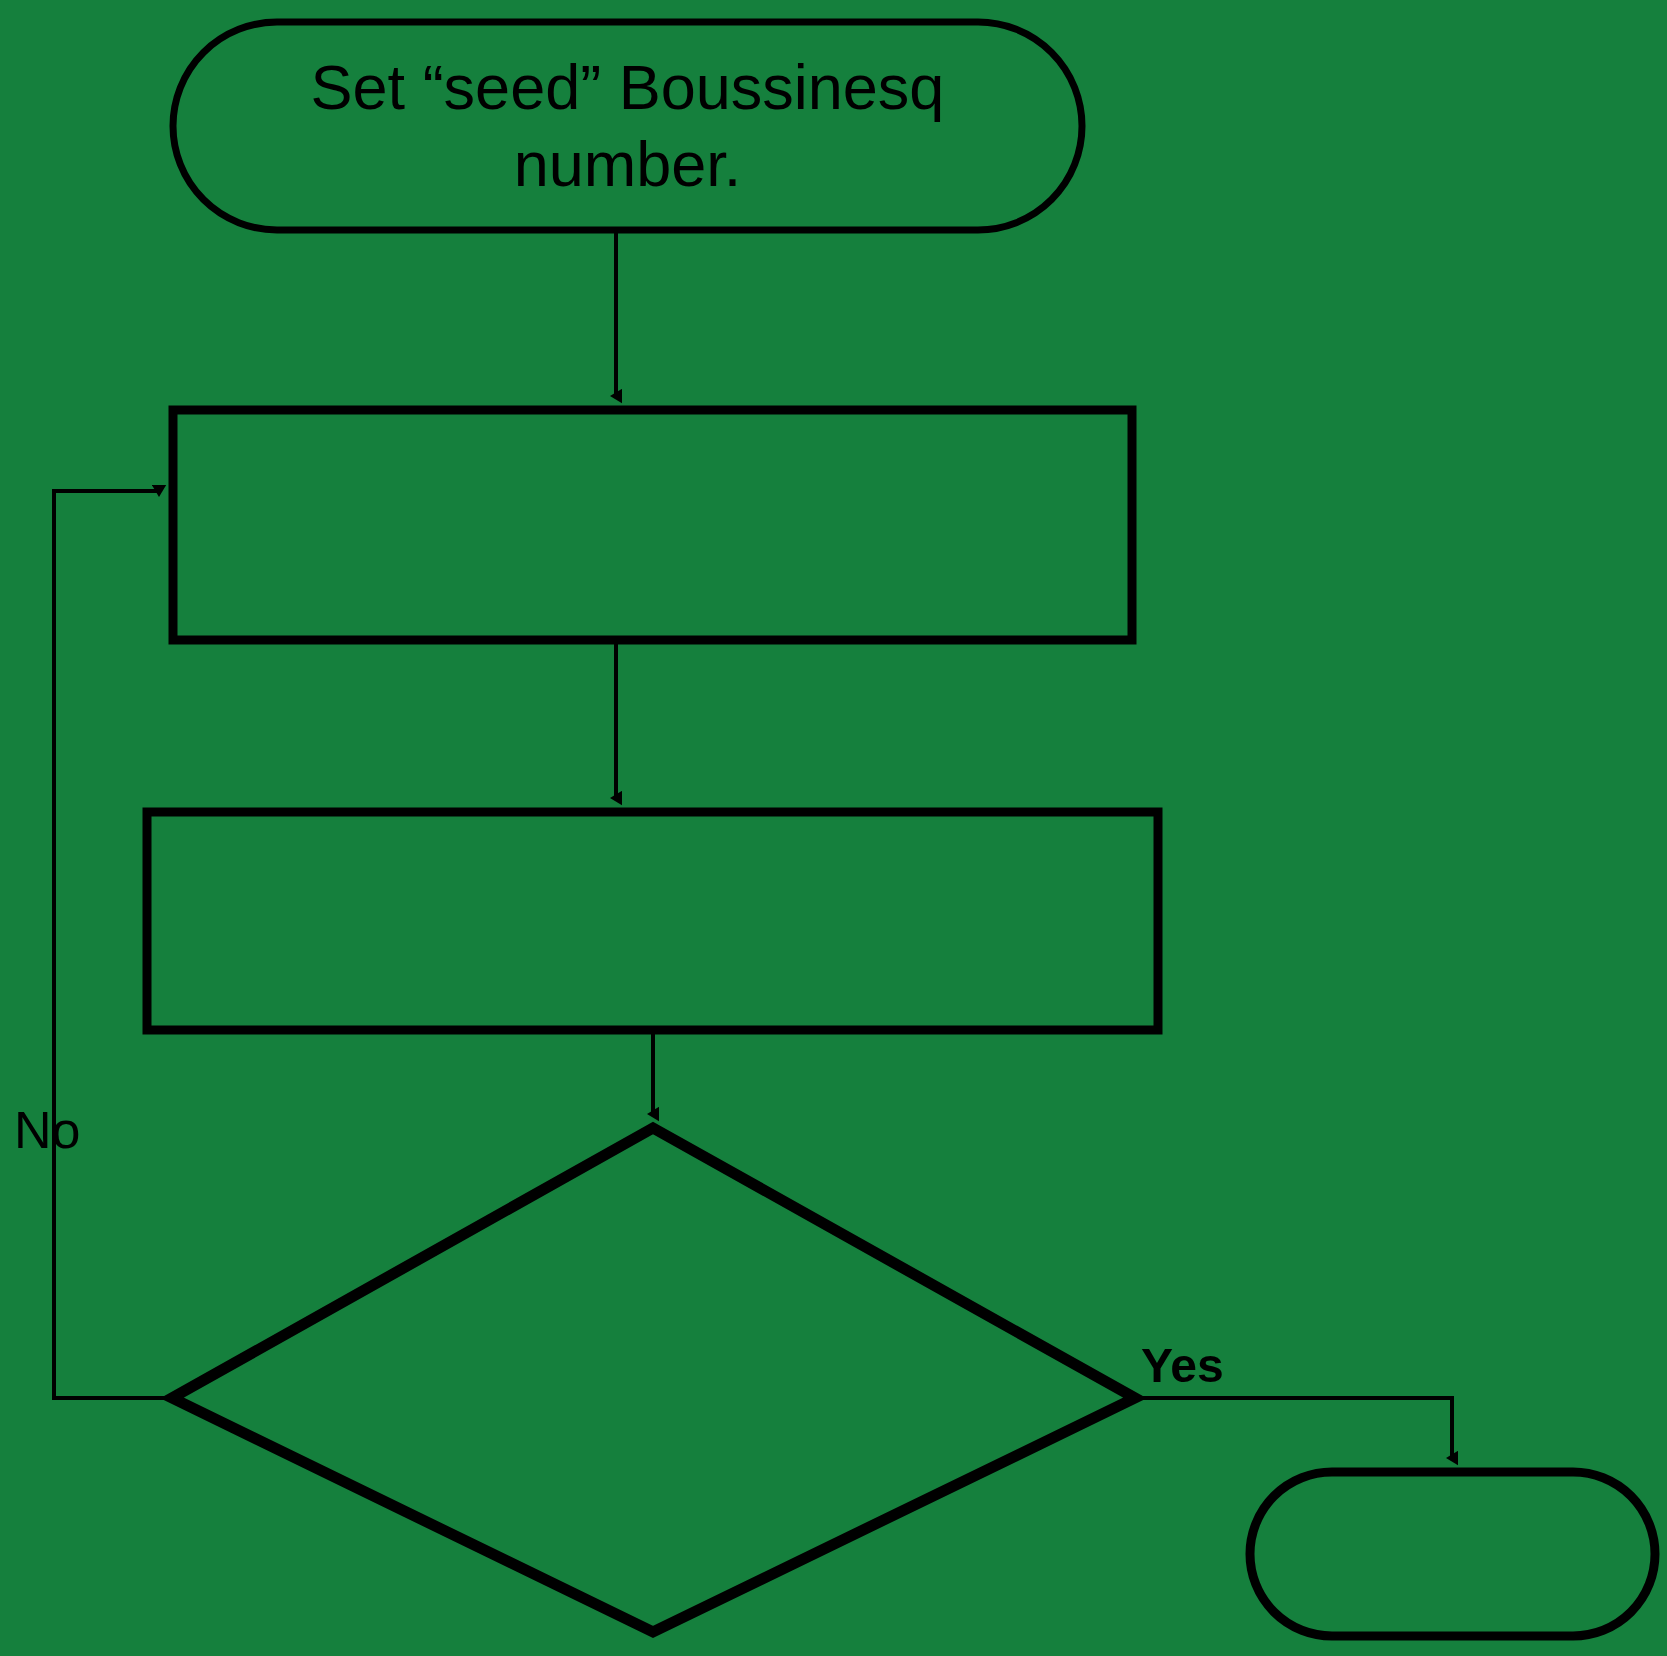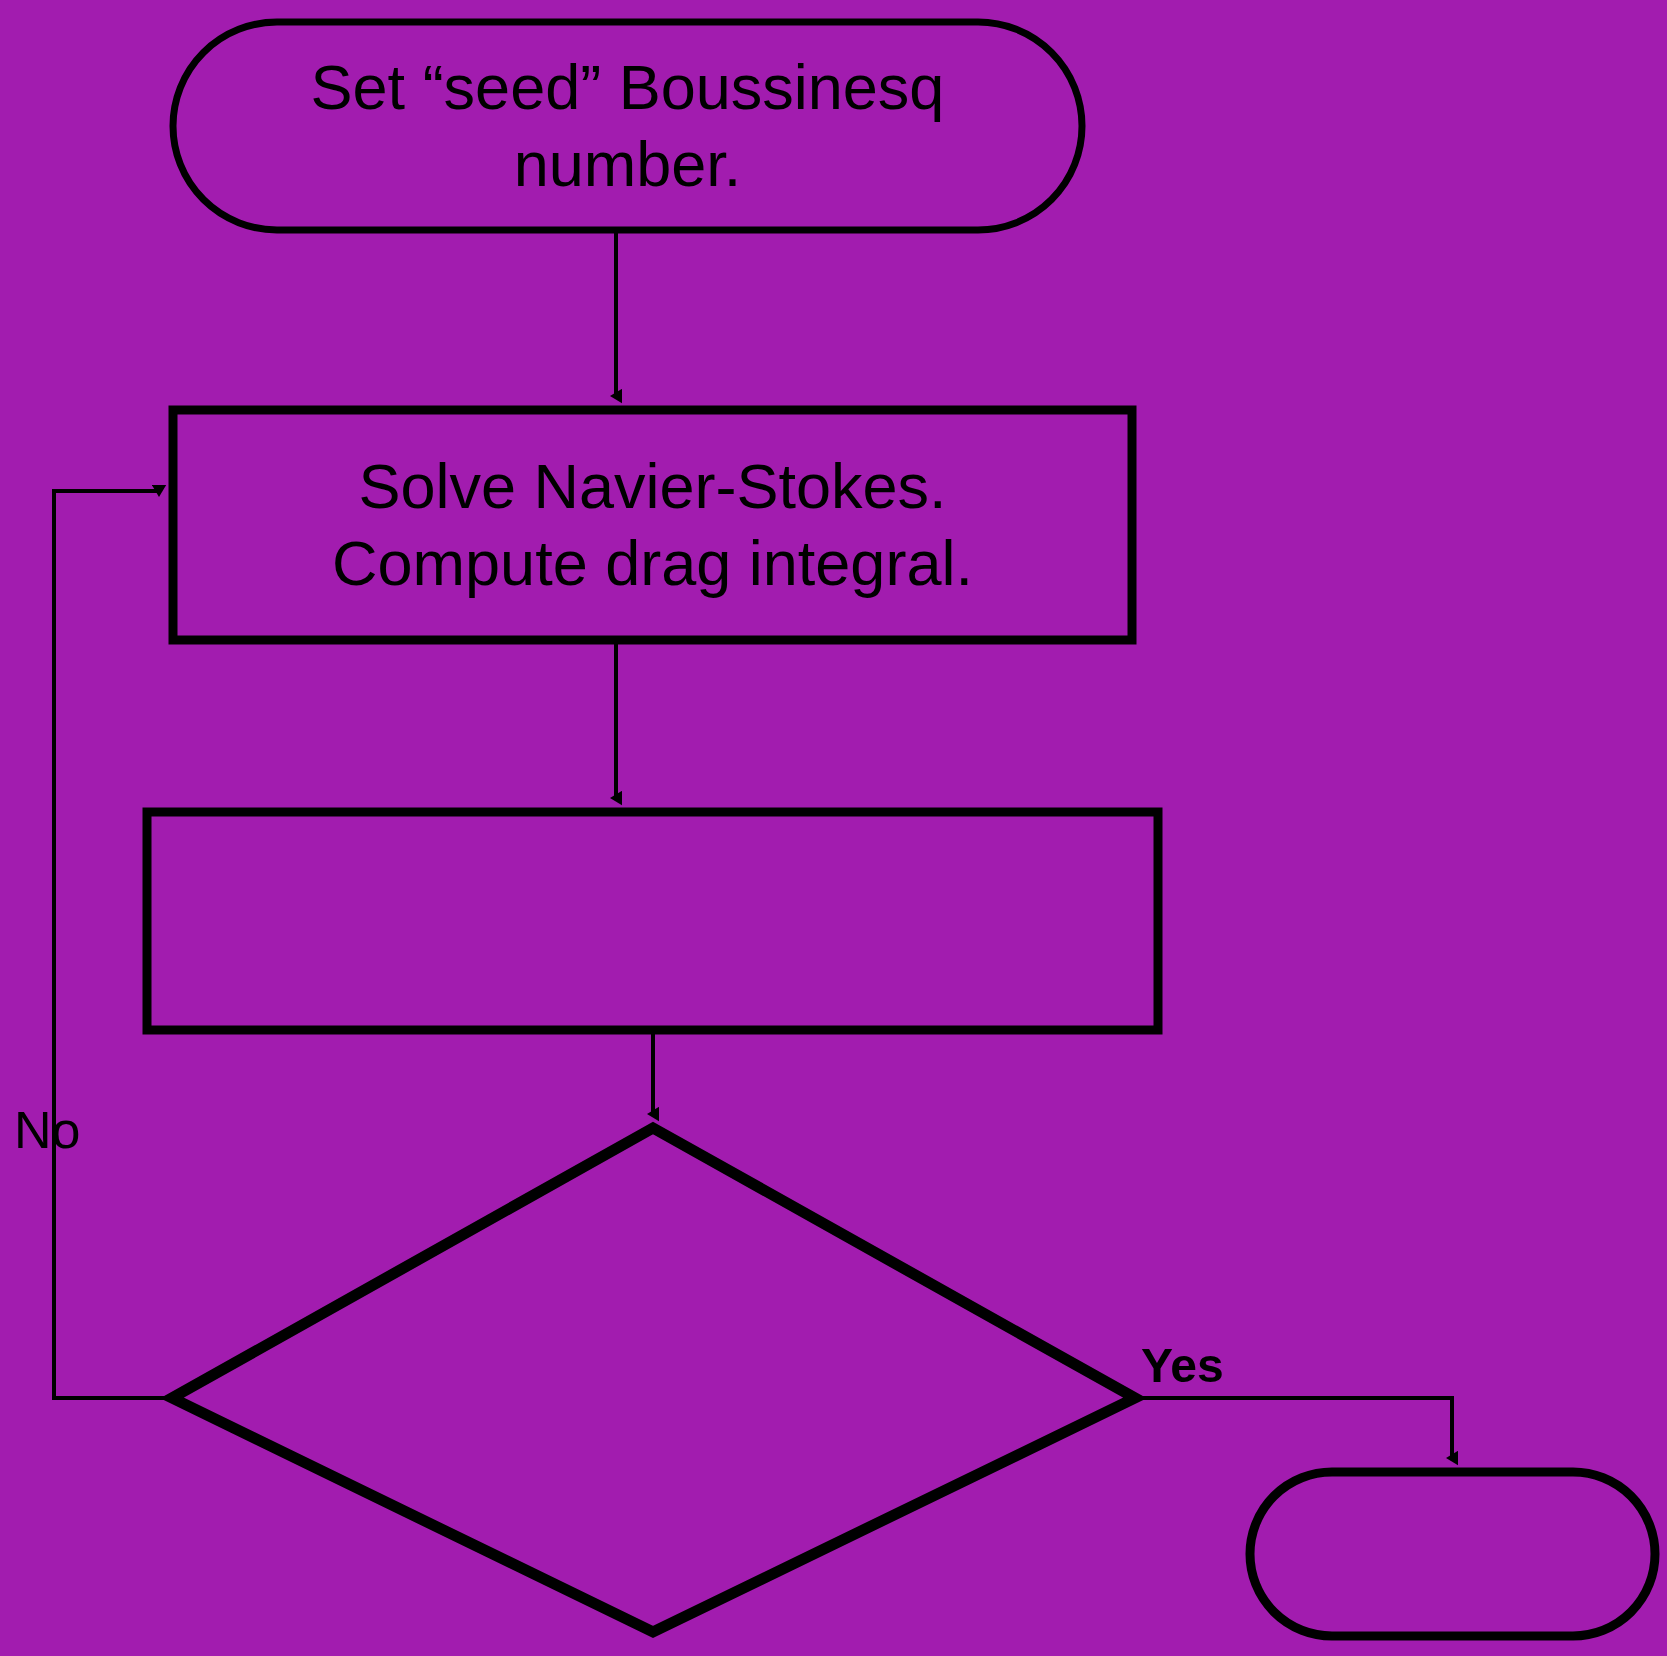--- a/index.html
+++ b/index.html
@@ -8,21 +8,21 @@
     padding: 0;
     background: #ffffff;
   }
   body {
     font-family: "Liberation Sans", sans-serif;
   }
   #flowchart-root {
     position: relative;
     width: 1667px;
     height: 1656px;
-    background: #a21caf;
+    background: #15803d;
     overflow: hidden;
   }
   #flow-svg {
     position: absolute;
     left: 0;
     top: 0;
     width: 1667px;
     height: 1656px;
   }
   .node-label {
@@ -84,22 +84,20 @@
     <line x1="653" y1="1032" x2="653" y2="1114" stroke="#000000" stroke-width="4" marker-end="url(#arrowhead-thin)"></line>
 
     <path d="M 172 1398 L 54 1398 L 54 491 L 159 491" fill="none" stroke="#000000" stroke-width="4" marker-end="url(#arrowhead-right)"></path>
 
     <path d="M 1135 1398 L 1452 1398 L 1452 1458" fill="none" stroke="#000000" stroke-width="4" marker-end="url(#arrowhead-thin)"></path>
   </svg>
 
   <div class="node-label" id="label-start">Set “seed” Boussinesq
 number.</div>
 
-  <div class="node-label" id="label-solve">Solve Navier-Stokes.
-Compute drag integral.</div>
 
 
 
 
   <div class="edge-label" id="label-no">No</div>
 
   <div class="edge-label" id="label-yes">Yes</div>
 
 </div>
 

